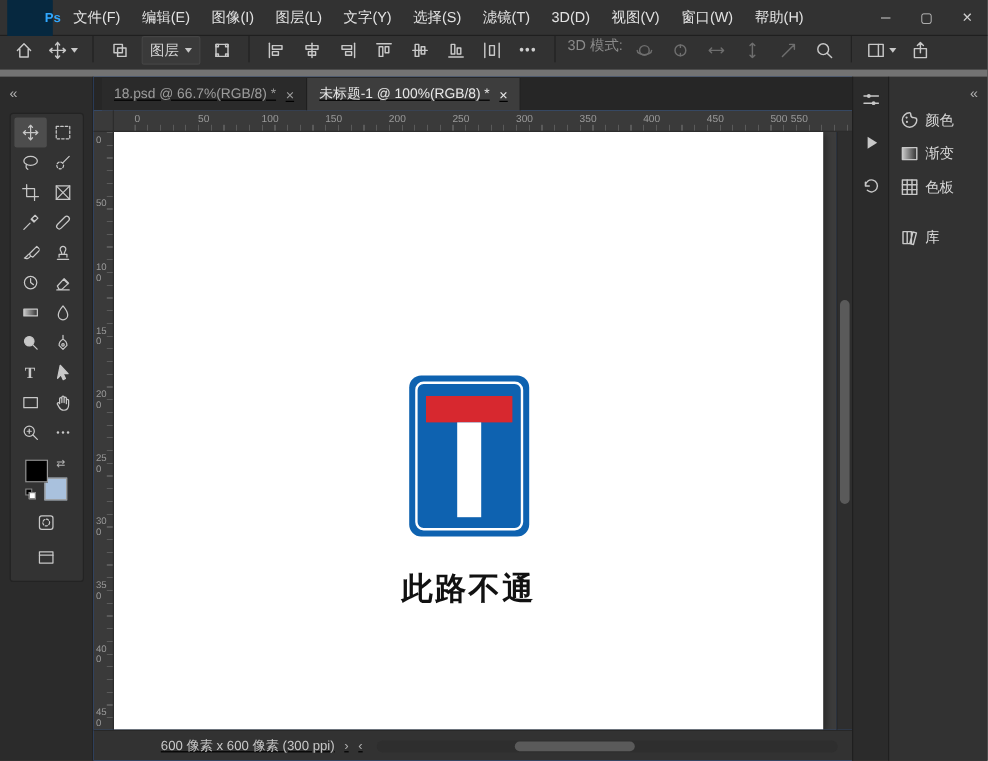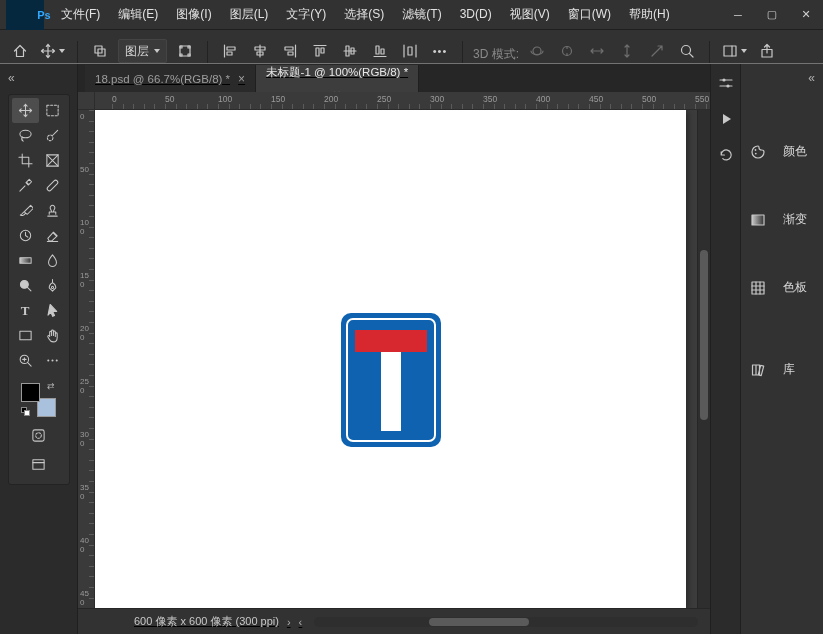--- a/index.html
+++ b/index.html
@@ -12,22 +12,22 @@
     display:flex; align-items:center; gap:0; flex:0 0 30px; }
   .ps-logo { width:22px; height:34px; margin:0 8px 0 6px; background:#06283f; color:#31a8ff;
     font-size:11px; font-weight:bold; display:flex; align-items:center; justify-content:center;
     border-radius:3px;padding-left:38px; }
   .menu-item { color:#e2e2e2; font-size:12px; padding:0 9px; line-height:29px; cursor:default; }
   .win-controls { margin-left:auto; display:flex; }
   .win-btn { width:34px; height:29px; color:#cfcfcf; font-size:11px; display:flex;
     align-items:center; justify-content:center; }
 
   
-  .optionsbar { height:34px; flex:0 0 34px; background:#323232; border-bottom:1px solid #737373;
-    display:flex; align-items:flex-end; padding:0 8px; gap:6px; }
+  .optionsbar { height:34px; flex:0 0 34px; background:#323232; border-bottom:6px solid #737373;
+    display:flex; align-items:flex-start; padding:0 8px; gap:6px; }
   .opt-sep { width:1px; height:22px; background:#222; margin:0 4px; }
   .opt-btn { height:24px; min-width:24px; display:flex; align-items:center; justify-content:center;
     border-radius:2px; gap:3px; padding:0 2px; }
   .chev { width:0; height:0; border-left:3.5px solid transparent; border-right:3.5px solid transparent;
     border-top:4px solid #c8c8c8; display:inline-block; }
   .drop { display:flex; align-items:center; gap:5px; height:24px; padding:0 6px; border:1px solid #444;
     border-radius:2px; color:#d6d6d6; font-size:12px; background:#3a3a3a; }
   .opt-label { color:#8a8a8a; font-size:12px; white-space:nowrap; }
   .opt-dim svg { stroke:#6e6e6e !important; }
   .more-dots { color:#cfcfcf; font-size:11px; letter-spacing:1px; }
@@ -63,21 +63,21 @@
   .mini-reset .b { position:absolute; right:0; bottom:0; width:6px; height:6px; background:#fff; border:1px solid #888; }
   .swap-arrows { position:absolute; right:2px; top:0; color:#b5b5b5; font-size:9px; }
 
   .strip-bottom { display:flex; flex-direction:column; gap:4px; padding:2px 0 4px; align-items:center; }
 
   
   .center { flex:1; display:flex; flex-direction:column; min-width:0; background:#3b82f6;text-decoration:underline; }
   .tabbar { height:28px; flex:0 0 28px; background:#262626; display:flex; align-items:flex-end; padding-left:7px; }
   .tab { height:27px; display:flex; align-items:center; gap:8px; padding:0 10px; font-size:11.5px;
     background:#2a2a2a; color:#9d9d9d; border-right:1px solid #1f1f1f; white-space:nowrap; }
-  .tab.active { background:#3d3d3d; color:#e8e8e8;flex-direction:column; }
+  .tab.active { background:#3d3d3d; color:#e8e8e8; }
   .tab-close { font-size:12px; color:inherit; }
 
   .viewport { flex:1; display:grid; grid-template-columns:17px 1fr 13px; grid-template-rows:18px 1fr; min-height:0; }
   .ruler-corner { grid-column:1; grid-row:1; background:#3a3a3a; border-right:1px solid #2c2c2c; border-bottom:1px solid #2c2c2c; }
   .hruler { grid-column:2/4; grid-row:1; background:#3a3a3a; border-bottom:1px solid #2c2c2c; position:relative; overflow:hidden; }
   .hruler::after { content:""; position:absolute; left:17px; right:0; bottom:0; height:5px;
     background:repeating-linear-gradient(to right, #5a5a5a 0 1px, transparent 1px 10.6px); }
   .hnum { position:absolute; top:2px; font-size:8.5px; color:#9a9a9a; }
   .vruler { grid-column:1; grid-row:2; background:#3a3a3a; border-right:1px solid #2c2c2c; position:relative; overflow:hidden; }
   .vruler::after { content:""; position:absolute; top:0; bottom:0; right:0; width:5px;
@@ -109,22 +109,22 @@
 
   
   .mini-dock { width:30px; flex:0 0 30px; background:#2b2b2b; border-left:1px solid #1f1f1f;
     display:flex; flex-direction:column; align-items:center; padding-top:6px; gap:10px; }
   .mini-btn { width:26px; height:26px; display:flex; align-items:center; justify-content:center; border-radius:3px; }
 
   
   .right-dock { width:83px; flex:0 0 83px; background:#323232; border-left:1px solid #1f1f1f;
     display:flex; flex-direction:column; }
   .right-dock .dock-header { justify-content:flex-end; }
-  .panel-item { height:28px; display:flex; align-items:flex-end; gap:17px; padding:0 9px;
-    color:#d8d8d8; font-size:12px;margin-top:40px; }
+  .panel-item { height:28px; display:flex; align-items:flex-start; gap:5px; padding:0 9px;
+    color:#d8d8d8; font-size:12px; }
   .panel-gap { height:14px; }
   .panel-label { white-space:nowrap; }
 </style>
 </head>
 <body>
 
 <div class="app">
 
   <header class="menubar">
     <div class="ps-logo">Ps</div>
@@ -459,21 +459,21 @@
           <span class="hnum" style="left:70px">50</span>
           <span class="hnum" style="left:123px">100</span>
           <span class="hnum" style="left:176px">150</span>
           <span class="hnum" style="left:229px">200</span>
           <span class="hnum" style="left:282px">250</span>
           <span class="hnum" style="left:335px">300</span>
           <span class="hnum" style="left:388px">350</span>
           <span class="hnum" style="left:441px">400</span>
           <span class="hnum" style="left:494px">450</span>
           <span class="hnum" style="left:547px">500</span>
-          <span class="hnum" style="left:600px">550</span>
+          <span class="hnum" style="left:564px">550</span>
         </div>
 
         <div class="vruler">
           <span class="vnum" style="top:3px">0</span>
           <span class="vnum" style="top:56px">50</span>
           <span class="vnum" style="top:109px">100</span>
           <span class="vnum" style="top:162px">150</span>
           <span class="vnum" style="top:215px">200</span>
           <span class="vnum" style="top:268px">250</span>
           <span class="vnum" style="top:321px">300</span>
@@ -482,20 +482,21 @@
           <span class="vnum" style="top:480px">450</span>
         </div>
 
         <div class="canvas-area">
           <div class="doc">
             <div class="sign">
               <div class="sign-border"></div>
               <div class="sign-redbar"></div>
               <div class="sign-whitebar"></div>
             </div>
+            <div class="caption">此路不通</div>
           </div>
         </div>
 
         <div class="vscroll">
           <div class="vthumb"></div>
         </div>
       </div>
 
       <div class="statusbar">
         <span class="status-text">600 像素 x 600 像素 (300 ppi)</span>

